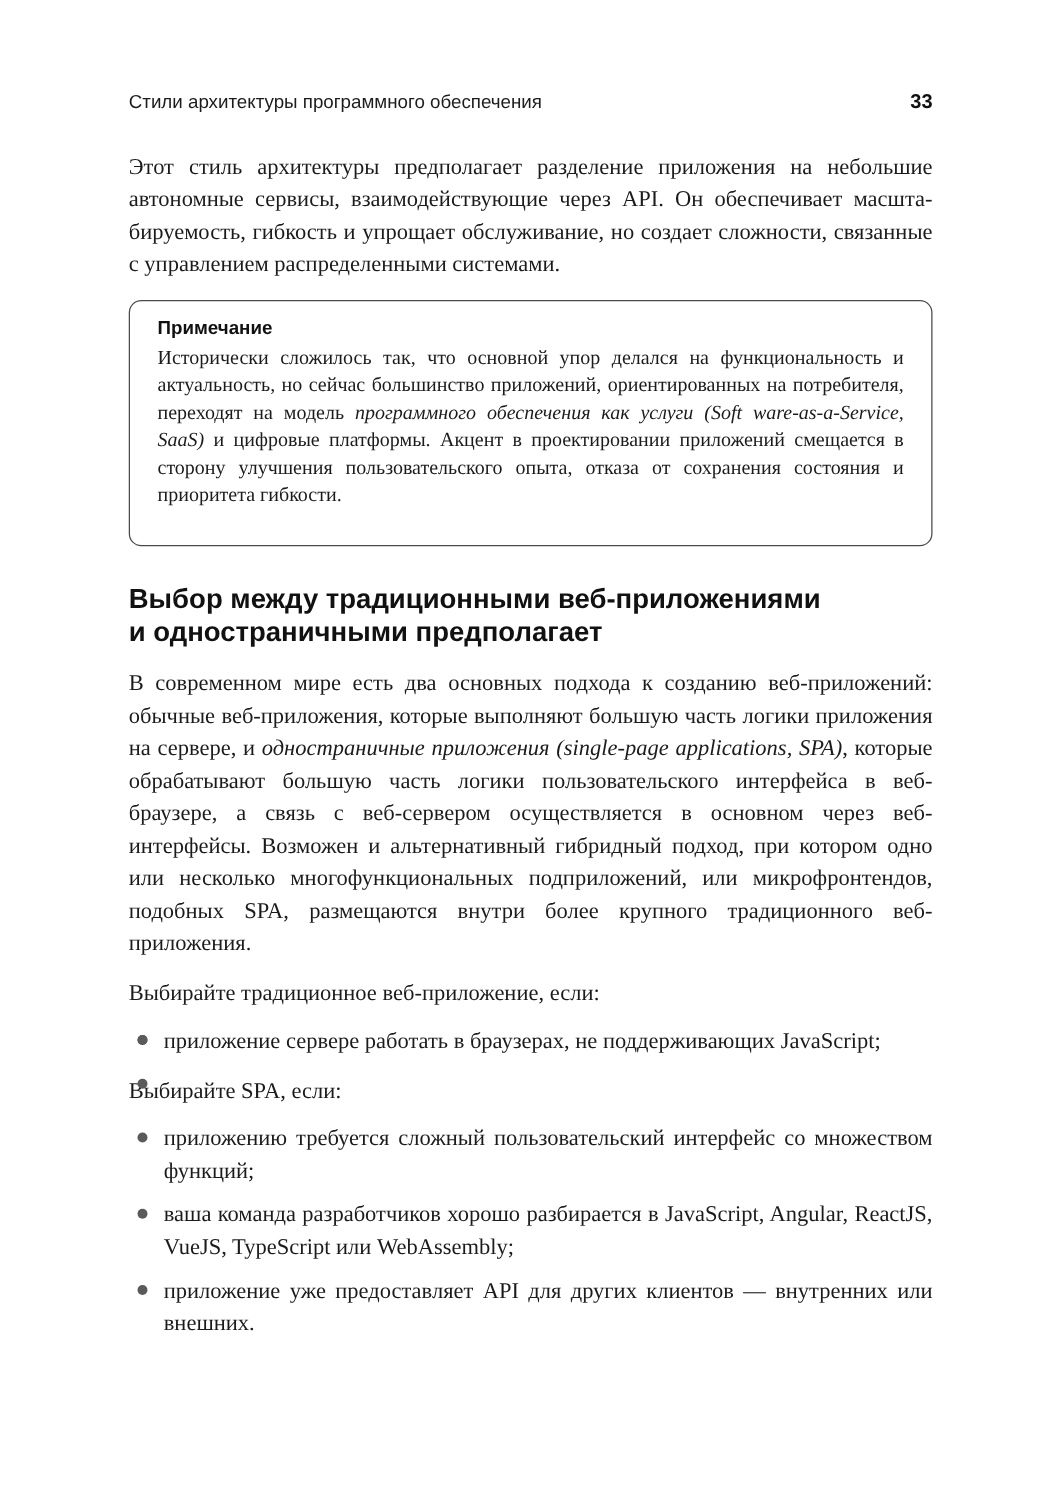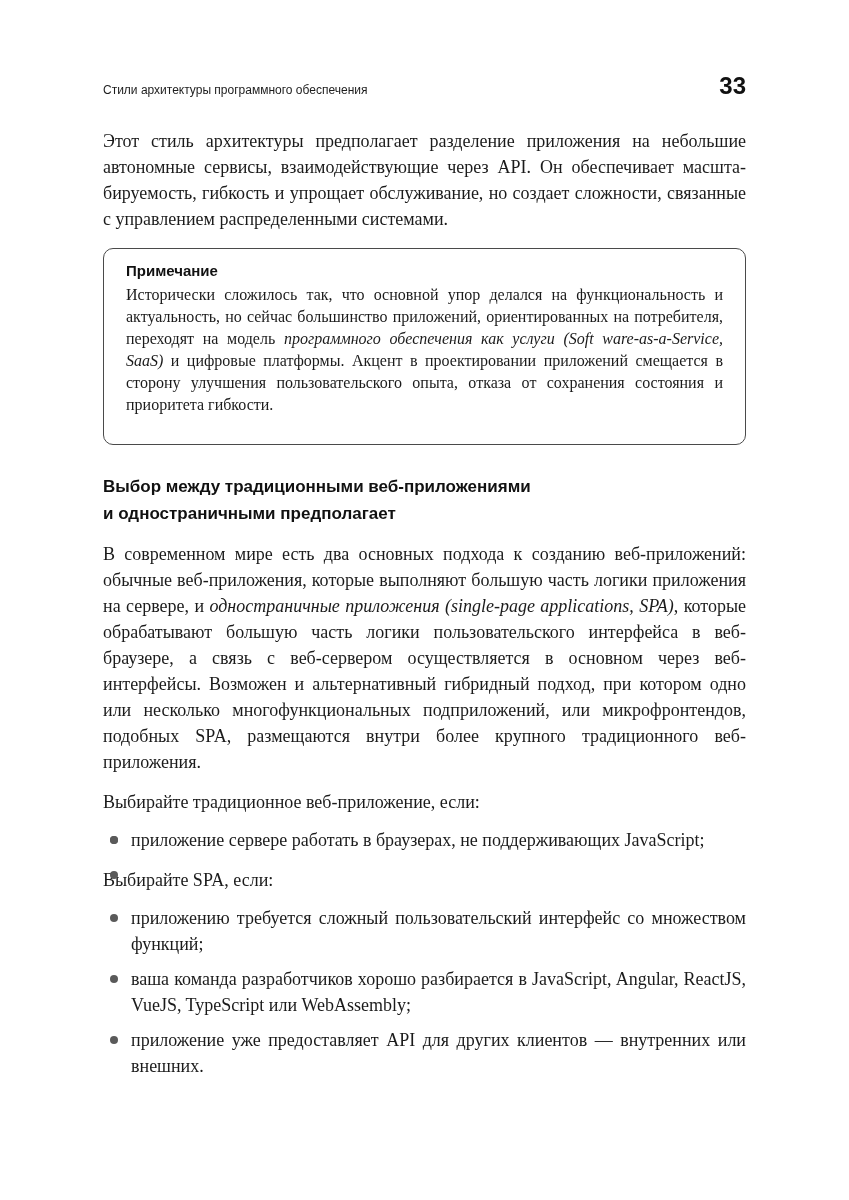--- a/index.html
+++ b/index.html
@@ -19,27 +19,27 @@
     overflow: hidden;
   }
   
   .running-head {
     display: flex;
     justify-content: space-between;
     align-items: baseline;
   }
   .rh-title {
     font-family: "Liberation Sans", sans-serif;
-    font-size: 12px;
+    font-size: 15px;
     line-height: 20px;
     color: #1c1c1c;
   }
   .rh-num {
     font-family: "Liberation Sans", sans-serif;
-    font-size: 24px;
+    font-size: 16px;
     font-weight: 700;
     color: #111111;
   }
   
   .body-para {
     font-family: Liberation Serif, serif;
     font-size: 18px;
     line-height: 26px;
     text-align: justify;
     margin: 0;
@@ -65,21 +65,21 @@
     font-family: "Liberation Serif", "DejaVu Serif", serif;
     font-size: 16px;
     line-height: 22px;
     text-align: justify;
     margin: 0;
   }
   .note-body em, .body-para em { font-style: italic; }
   
   .section-heading {
     font-family: "Liberation Sans", sans-serif;
-    font-size: 17px;
+    font-size: 22px;
     font-weight: 700;
     line-height: 27px;
     color: #111111;
     margin: 28px 0 0 0;
   }
   .section-heading .hl { display: block; }
   .after-heading { margin-top: 14px; }
   .list-intro { margin-top: 14px; text-align: left; }
   
   .bullet-list {

